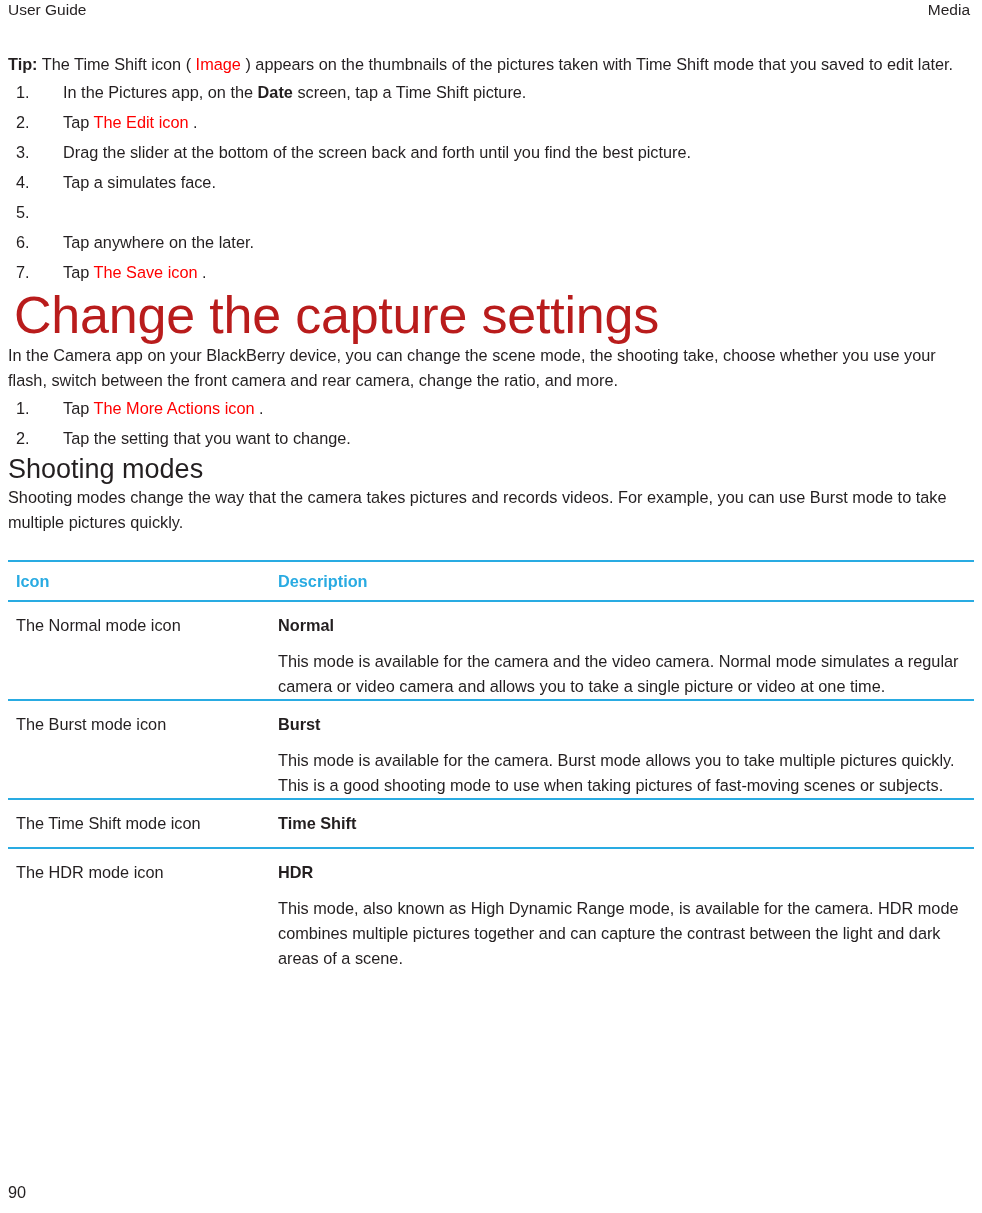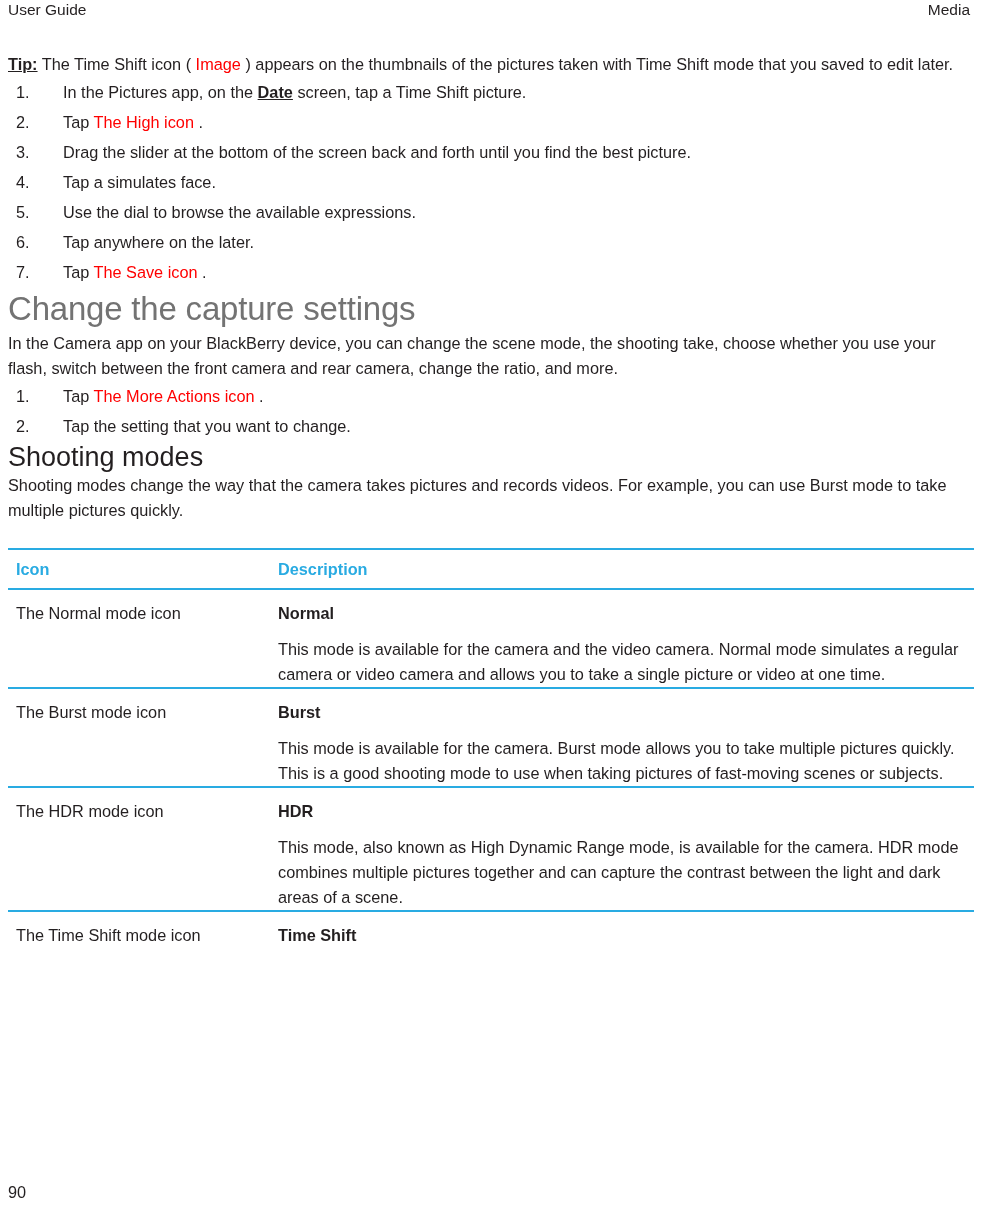--- a/index.html
+++ b/index.html
@@ -45,21 +45,21 @@
   }
 
   
   p.para {
     margin: 0 0 0 0;
     font-size: 16.3px;
     line-height: 25px;
     color: #231f20;
   }
   .tip-block { margin-bottom: 16px; }
-  b.strong { font-weight: bold; text-decoration: underline; }
+  b.strong { font-weight: bold; }
   .link-red {
     color: #ff0000;
     font-weight: normal;
   }
 
   
   ol.steps {
     list-style: none;
     margin: 0;
     padding: 0;
@@ -78,26 +78,26 @@
     top: 0;
     width: 26px;
     text-align: left;
     font-size: 16.3px;
     line-height: 30px;
     color: #231f20;
   }
 
   
   h1.h1 {
-    font-size: 33px;
+    font-size: 52px;
     font-weight: normal;
     line-height: 44px;
     letter-spacing: -0.2px;
-    margin: 0;
-    color: #737373;
+    margin: 6px;
+    color: #b91c1c;
   }
   h2.h2 {
     font-size: 27px;
     font-weight: normal;
     line-height: 32px;
     margin: 0;
     color: #231f20;
   }
 
   
@@ -168,24 +168,24 @@
   <span class="left">User Guide</span>
   <span class="right">Media</span>
 </div>
 
 <div class="content">
 
   <p class="para tip-block"><b class="strong">Tip:</b><span> The Time Shift icon ( </span><span class="link-red">Image</span><span> ) appears on the thumbnails of the pictures taken with Time Shift mode that you saved to edit later.</span></p>
 
   <ol class="steps">
     <li><span class="num">1.</span><span>In the Pictures app, on the </span><b class="strong">Date</b><span> screen, tap a Time Shift picture.</span></li>
-    <li><span class="num">2.</span><span>Tap </span><span class="link-red">The High icon</span><span> .</span></li>
+    <li><span class="num">2.</span><span>Tap </span><span class="link-red">The Edit icon</span><span> .</span></li>
     <li><span class="num">3.</span><span>Drag the slider at the bottom of the screen back and forth until you find the best picture.</span></li>
     <li><span class="num">4.</span><span>Tap a simulates face.</span></li>
-    <li><span class="num">5.</span><span>Use the dial to browse the available expressions.</span></li>
+    <li><span class="num">5.</span></li>
     <li><span class="num">6.</span><span>Tap anywhere on the later.</span></li>
     <li><span class="num">7.</span><span>Tap </span><span class="link-red">The Save icon</span><span> .</span></li>
   </ol>
 
   <h1 class="h1 sp-h1">Change the capture settings</h1>
 
   <p class="para sp-after-h1">In the Camera app on your BlackBerry device, you can change the scene mode, the shooting take, choose whether you use your flash, switch between the front camera and rear camera, change the ratio, and more.</p>
 
   <ol class="steps sp-list">
     <li><span class="num">1.</span><span>Tap </span><span class="link-red">The More Actions icon</span><span> .</span></li>
@@ -216,30 +216,30 @@
         </td>
       </tr>
       <tr>
         <td class="icon-cell">The Burst mode icon</td>
         <td class="desc-cell">
           <span class="mode-title">Burst</span>
           <span class="mode-desc">This mode is available for the camera. Burst mode allows you to take multiple pictures quickly. This is a good shooting mode to use when taking pictures of fast-moving scenes or subjects.</span>
         </td>
       </tr>
       <tr>
+        <td class="icon-cell">The Time Shift mode icon</td>
+        <td class="desc-cell">
+          <span class="mode-title">Time Shift</span>
+        </td>
+      </tr>
+      <tr>
         <td class="icon-cell">The HDR mode icon</td>
         <td class="desc-cell">
           <span class="mode-title">HDR</span>
           <span class="mode-desc">This mode, also known as High Dynamic Range mode, is available for the camera. HDR mode combines multiple pictures together and can capture the contrast between the light and dark areas of a scene.</span>
         </td>
       </tr>
-      <tr>
-        <td class="icon-cell">The Time Shift mode icon</td>
-        <td class="desc-cell">
-          <span class="mode-title">Time Shift</span>
-        </td>
-      </tr>
     </tbody>
   </table>
 
 </div>
 
 <div class="page-footer">90</div>
 
 </body></html>

